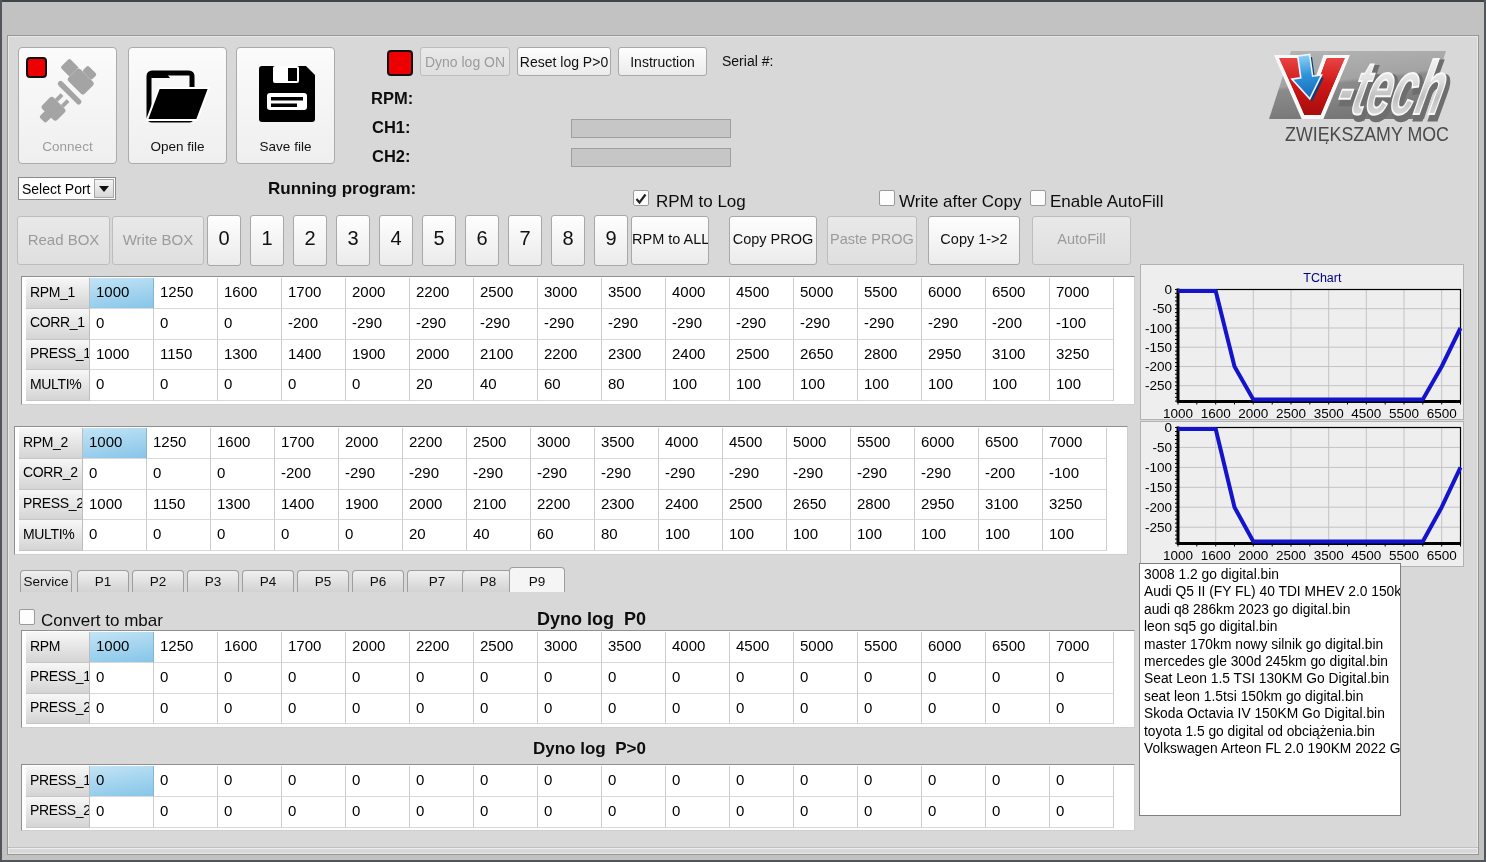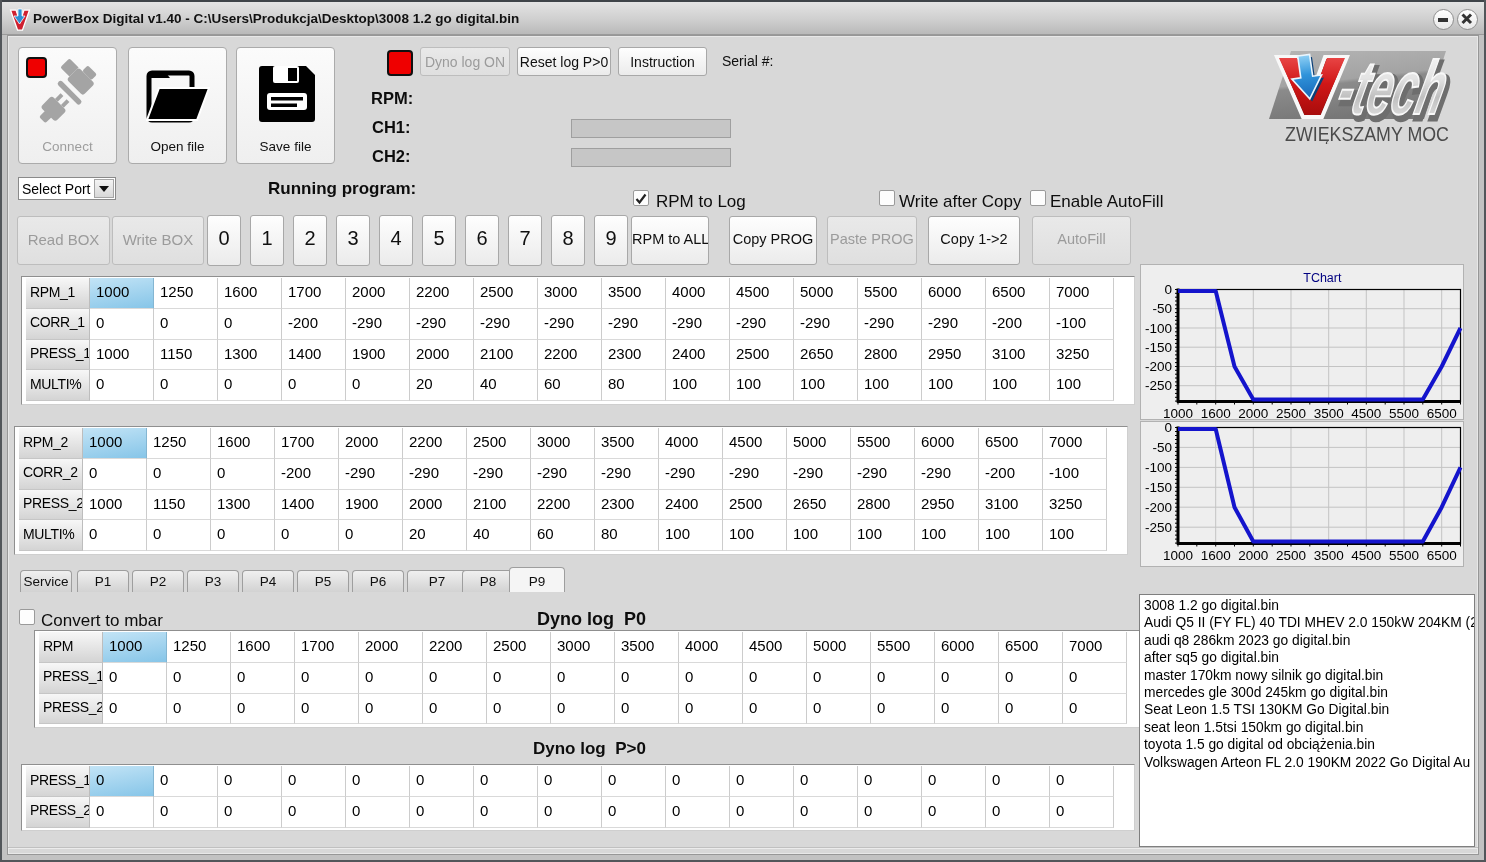--- a/index.html
+++ b/index.html
@@ -19,44 +19,29 @@
 .cb { position:absolute; width:16px; height:16px; background:#fdfdfd; border:1px solid #9a9a9a; border-radius:2px; text-align:center; }
 .cblbl { position:absolute; font-size:17px; color:#0d0d0d; }
 .pbar { position:absolute; width:160px; height:19px; background:#c6c6c6; border:1px solid #9f9f9f; }
 .wpanel { position:absolute; background:#fff; border:1px solid #8f8f8f; border-bottom-color:#cfcfcf; border-right-color:#cfcfcf; padding:1px 0 0 4px; }
 .trow { display:flex; height:30.75px; }
 .lc { width:64px; height:30.75px; background:linear-gradient(#f7f7f7,#d4d4d4); border-right:1px solid #bdbdbd; border-bottom:1px solid #c6c6c6; font-size:14px; letter-spacing:-0.35px; color:#000; padding:5.5px 0 0 4px; overflow:hidden; white-space:nowrap; }
 .dc { width:64px; height:30.75px; background:#fff; border-right:1px solid #cccccc; border-bottom:1px solid #d9d9d9; font-size:15px; color:#000; padding:5px 0 0 6px; overflow:hidden; white-space:nowrap; }
 .dc.hl { background:linear-gradient(170deg,#c3e4f6,#86c5e8); border-right-color:#84b6d2; }
 .tab { position:absolute; top:570px; height:22px; background:linear-gradient(#f0f0f0,#d2d2d2); border:1px solid #9e9e9e; border-bottom:none; border-radius:4px 4px 0 0; text-align:center; font-size:13.5px; padding-top:3px; color:#101010; }
 .chpanel { position:absolute; left:1140px; width:324px; background:#eeeeee; border:1px solid #b2b2b2; overflow:hidden; }
-#listbox { position:absolute; left:1139px; top:594px; width:336px; height:253px; background:#fff; border:1px solid #7f7f7f; overflow:hidden; padding:2px 0 10px 4px; }
+#listbox { position:absolute; left:1139px; top:563px; width:262px; height:253px; background:#fff; border:1px solid #7f7f7f; overflow:hidden; padding:2px 0 10px 4px; }
 #listbox div { font-size:13.8px; line-height:17.4px; white-space:nowrap; color:#000; }
 </style></head>
 <body>
 <div id="win">
 <div class="wedge" style="left:0;top:0;width:1486px;height:2px;background:#3f4449;"></div>
 <div class="wedge" style="left:0;top:860px;width:1486px;height:2px;"></div>
 <div class="wedge" style="left:0;top:0;width:2px;height:862px;"></div>
 <div class="wedge" style="left:1484px;top:0;width:2px;height:862px;"></div>
-<div id="titlebar">
-<svg width="22" height="24" viewBox="0 0 44 48" style="position:absolute;left:7px;top:6px;">
-<path d="M3,4 L14,4 L22,28 L30,4 L41,4 L27,44 L17,44 Z" fill="#cf2030" stroke="#fff" stroke-width="2.5"></path>
-<path d="M18,2 L26,2 L26,16 L32,16 L21,32 L10,16 L18,16 Z" fill="#2b8fd4" stroke="#fff" stroke-width="1.5"></path>
-</svg>
-<div id="titletext">PowerBox Digital v1.40 - C:\Users\Produkcja\Desktop\3008 1.2 go digital.bin</div>
-<div class="circbtn" style="left:1431px;">
-        <div style="position:absolute;left:4px;top:8px;width:10px;height:3.5px;background:#333;"></div>
-      </div>
-<div class="circbtn" style="left:1455px;">
-        <svg width="18" height="18" viewBox="0 0 18 18" style="position:absolute;left:0;top:0;">
-          <path d="M4.5,4.5 L13,13 M13,4.5 L4.5,13" stroke="#333" stroke-width="3"></path>
-        </svg>
-      </div>
-</div>
 <div id="client"></div>
 
 <div class="bigbtn" style="left:18px;top:47px;">
 <svg width="76" height="76" viewBox="0 0 76 76" style="position:absolute;left:11px;top:9px;">
 <g transform="rotate(-45 38 38)" fill="#a4a4a4">
 <rect x="2" y="33" width="10" height="9" rx="2"></rect>
 <rect x="10" y="27" width="16" height="21" rx="3"></rect>
 <rect x="26" y="31.5" width="8" height="4"></rect>
 <rect x="26" y="40" width="8" height="4"></rect>
 <rect x="38" y="22" width="5.5" height="31" rx="2.5"></rect>
@@ -286,21 +271,21 @@
         <div class="dc">80</div>
         <div class="dc">100</div>
         <div class="dc">100</div>
         <div class="dc">100</div>
         <div class="dc">100</div>
         <div class="dc">100</div>
         <div class="dc">100</div>
         <div class="dc">100</div>
       </div>
     </div>
-<div class="wpanel" style="left:34px;top:630px;width:1114px;height:98px;">
+<div class="wpanel" style="left:21px;top:630px;width:1114px;height:98px;">
       <div class="trow">
         <div class="lc">RPM</div>
         <div class="dc hl">1000</div>
         <div class="dc">1250</div>
         <div class="dc">1600</div>
         <div class="dc">1700</div>
         <div class="dc">2000</div>
         <div class="dc">2200</div>
         <div class="dc">2500</div>
         <div class="dc">3000</div>
@@ -613,22 +598,23 @@
 </g>
 <text x="23" y="97" font-family="Liberation Sans" font-size="20" fill="#4a4a4a" textLength="164" lengthAdjust="spacingAndGlyphs">ZWIĘKSZAMY MOC</text>
 </svg>
 
 <div style="position:absolute;left:8px;top:847px;width:1470px;height:2px;background:#c0c0c0;border-bottom:1px solid #ececec;"></div>
 
 <div id="listbox">
 <div>3008 1.2 go digital.bin</div>
 <div>Audi Q5 II (FY FL) 40 TDI MHEV 2.0 150kW 204KM (2</div>
 <div>audi q8 286km 2023 go digital.bin</div>
-<div>after sq5 go digital.bin</div>
+<div>leon sq5 go digital.bin</div>
 <div>master 170km nowy silnik go digital.bin</div>
 <div>mercedes gle 300d 245km go digital.bin</div>
 <div>Seat Leon 1.5 TSI 130KM Go Digital.bin</div>
 <div>seat leon 1.5tsi 150km go digital.bin</div>
+<div>Skoda Octavia IV 150KM Go Digital.bin</div>
 <div>toyota 1.5 go digital od obciążenia.bin</div>
 <div>Volkswagen Arteon FL 2.0 190KM 2022 Go Digital Au</div>
 </div>
 
 </div>
 
 </body></html>

